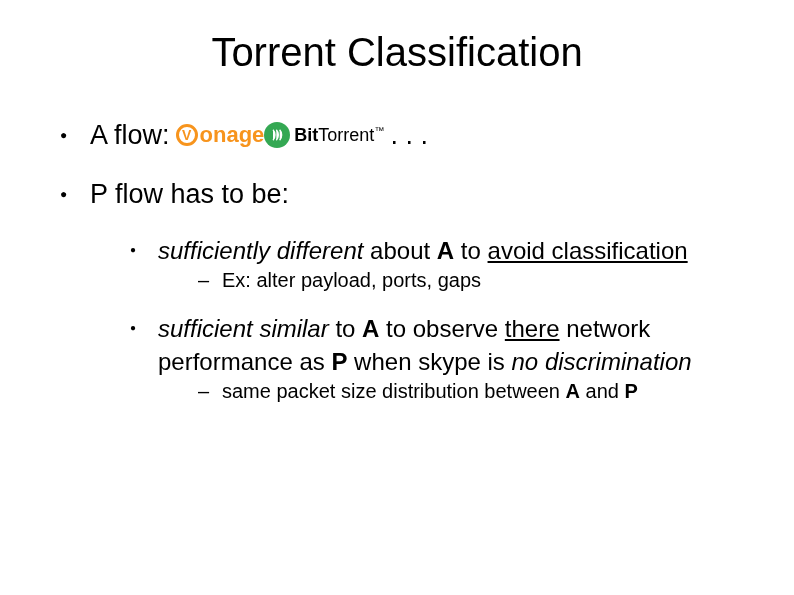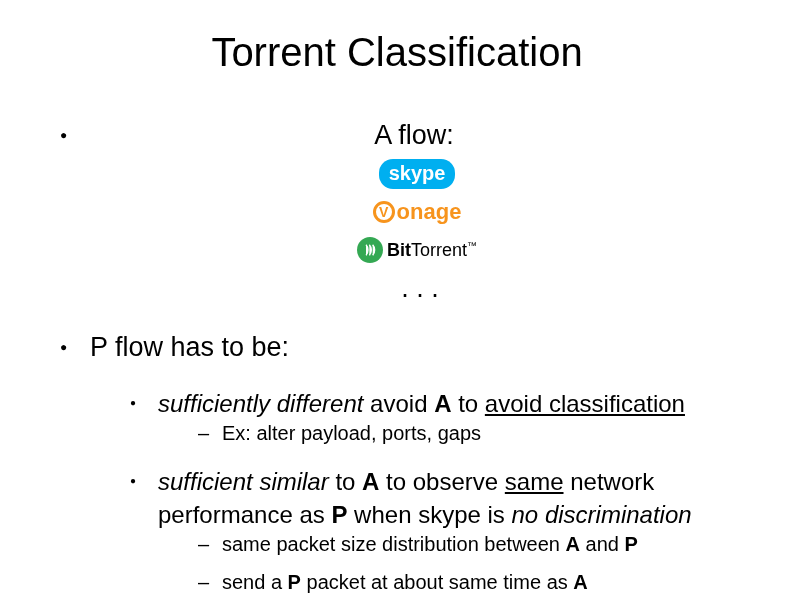--- a/index.html
+++ b/index.html
@@ -30,24 +30,22 @@
   }
   ul.top > li::before {
     content: "●";
     position: absolute;
     left: 0;
     top: 8px;
     font-size: 12px;
   }
   .flow-line {
     display: flex;
-    align-items: center;
-    gap: 8px;
+    gap: 0;
     flex-wrap: nowrap;
-    flex-direction: column;
   }
   .flow-line .label { margin-right: 6px; }
   .flow-line .dots { margin-left: 6px; }
   ul.sub {
     list-style: none;
     padding-left: 40px;
     margin-top: 25px;
   }
   ul.sub > li {
     font-size: 24px;
@@ -130,51 +128,47 @@
 </style>
 </head>
 <body>
 
 <h1 class="title">Torrent Classification</h1>
 
 <ul class="top">
   <li>
     <div class="flow-line">
       <span class="label">A flow:</span>
-      <span class="logo skype">skype</span>
       <span class="logo vonage">
         <span class="vcircle">V</span>
           <span>onage</span>
       </span>
       <span class="logo btwrap">
         <span class="btcircle">
           <svg viewBox="0 0 24 24">
               <path fill="#fff" d="M6 4 C10 8 10 16 6 20 M11 4 C15 8 15 16 11 20 M16 4 C20 8 20 16 16 20" stroke="#fff" stroke-width="2"></path>
             </svg>
         </span>
         <span class="bttext"><span class="bit">Bit</span><span>Torrent</span><span class="tm">™</span></span>
       </span>
       <span class="dots">. . .</span>
     </div>
   </li>
   <li>
     <span>P flow has to be:</span>
     <ul class="sub">
       <li>
-        <span class="italic">sufficiently different</span><span> avoid </span><span class="bold">A</span><span> to </span><span class="underline">avoid classification</span>
+        <span class="italic">sufficiently different</span><span> about </span><span class="bold">A</span><span> to </span><span class="underline">avoid classification</span>
         <ul class="subsub">
           <li>Ex: alter payload, ports, gaps</li>
         </ul>
       </li>
       <li>
-        <span class="italic">sufficient similar</span><span> to </span><span class="bold">A</span><span> to observe </span><span class="underline">same</span><span> network performance as </span><span class="bold">P</span><span> when skype is </span><span class="italic">no discrimination</span>
+        <span class="italic">sufficient similar</span><span> to </span><span class="bold">A</span><span> to observe </span><span class="underline">there</span><span> network performance as </span><span class="bold">P</span><span> when skype is </span><span class="italic">no discrimination</span>
         <ul class="subsub">
           <li>
             <span>same packet size distribution between </span><span class="bold">A</span><span> and </span><span class="bold">P</span>
-          </li>
-          <li>
-            <span>send a </span><span class="bold">P</span><span> packet at about same time as </span><span class="bold">A</span>
           </li>
         </ul>
       </li>
     </ul>
   </li>
 </ul>
 
 </body></html>

